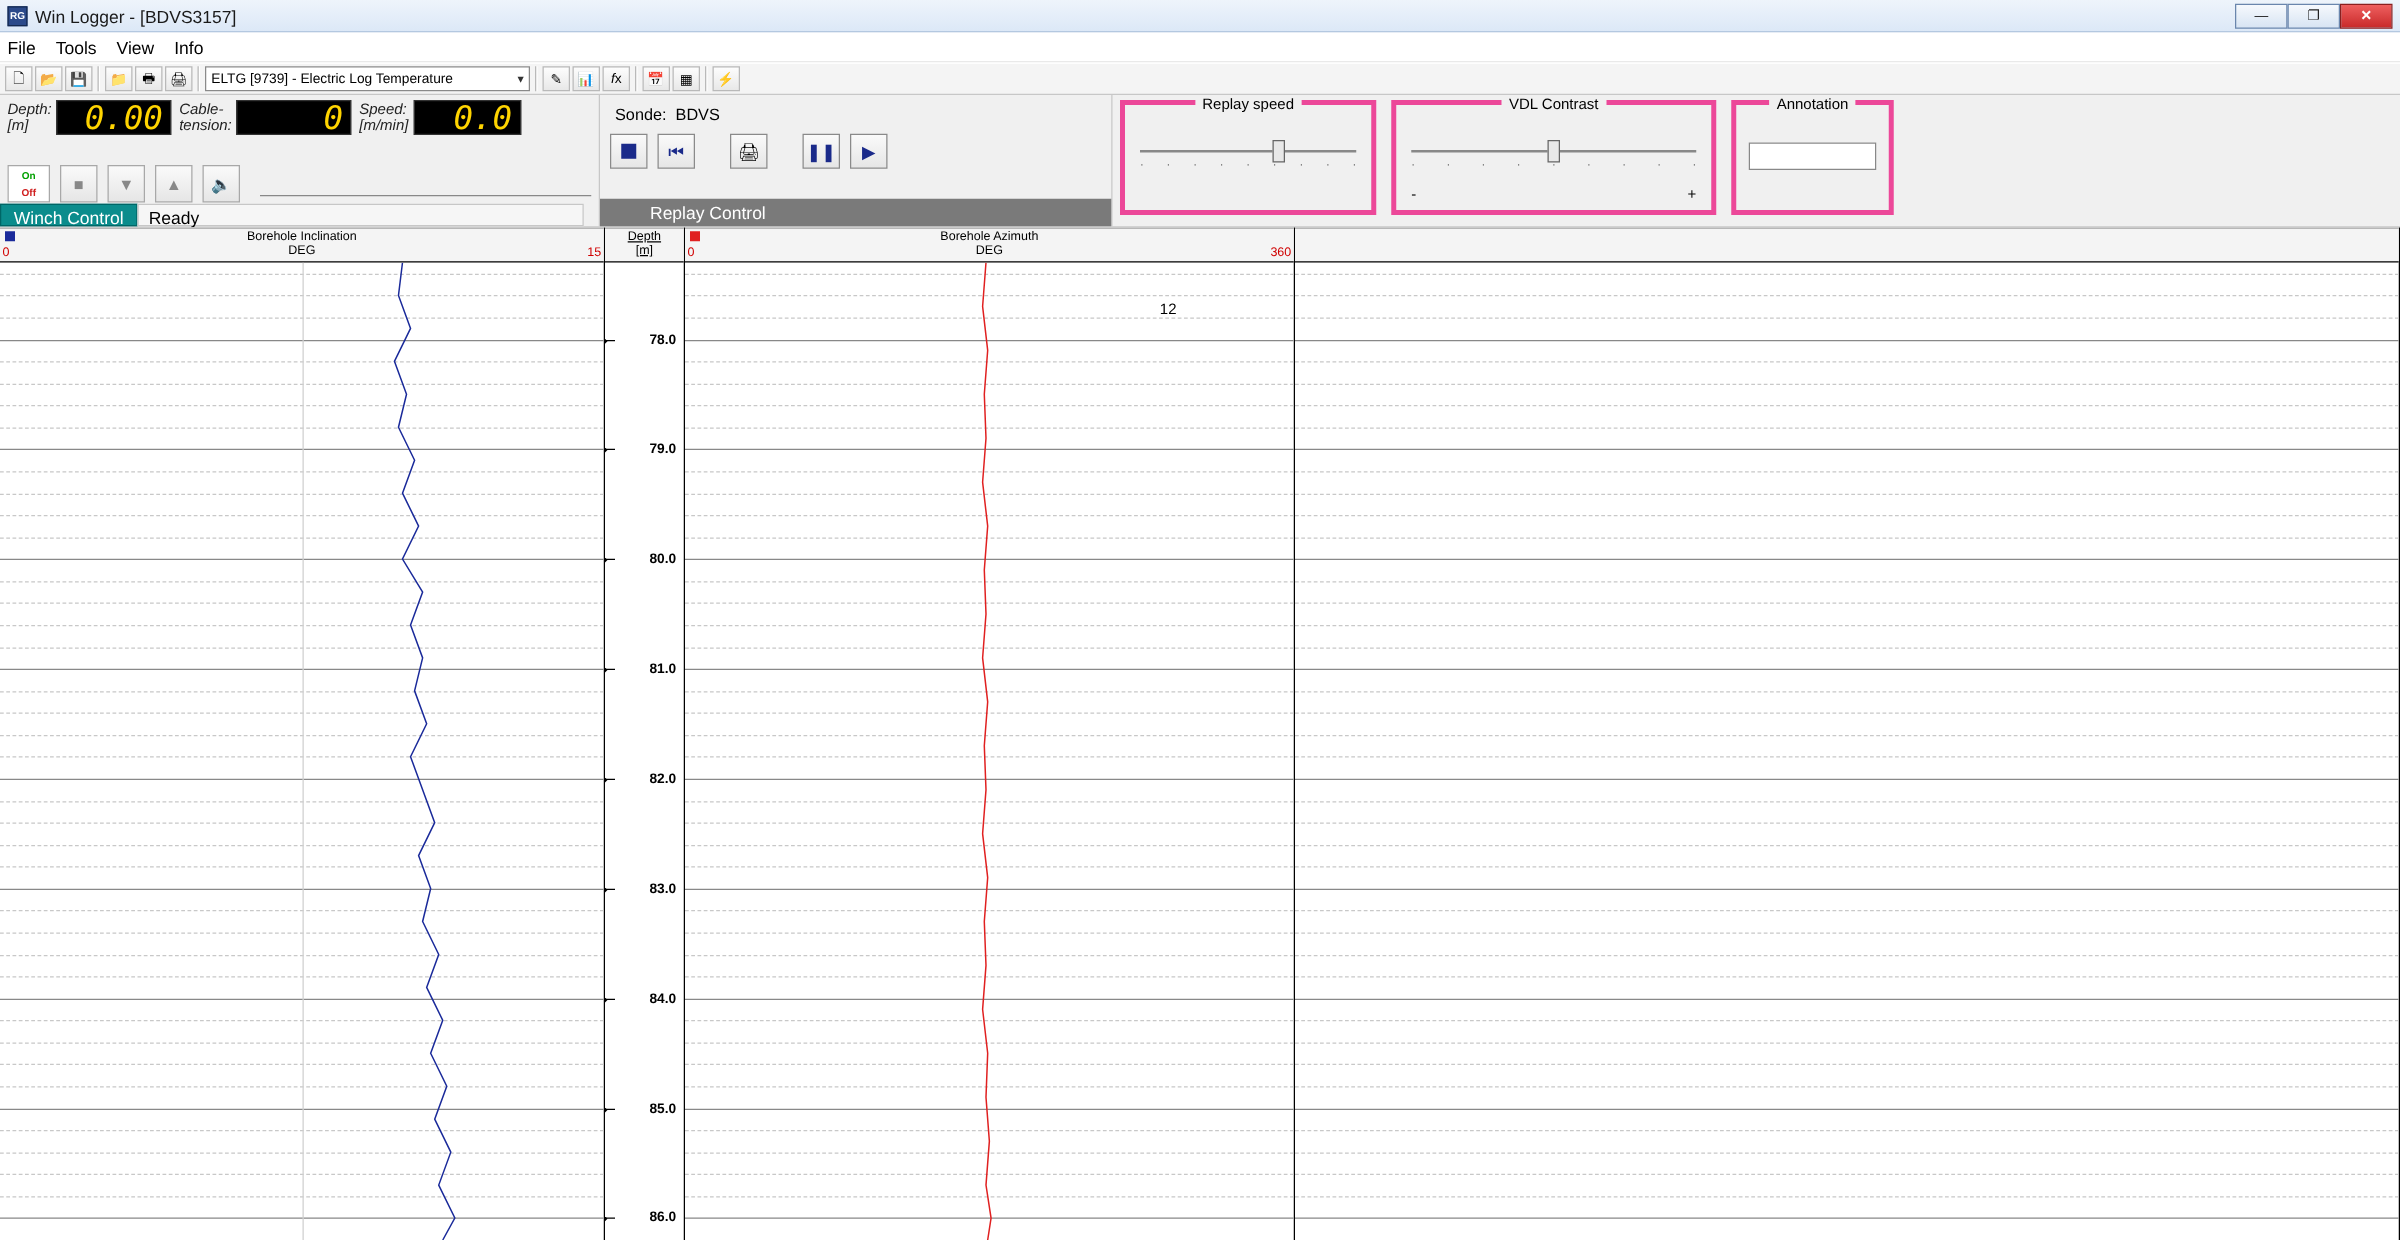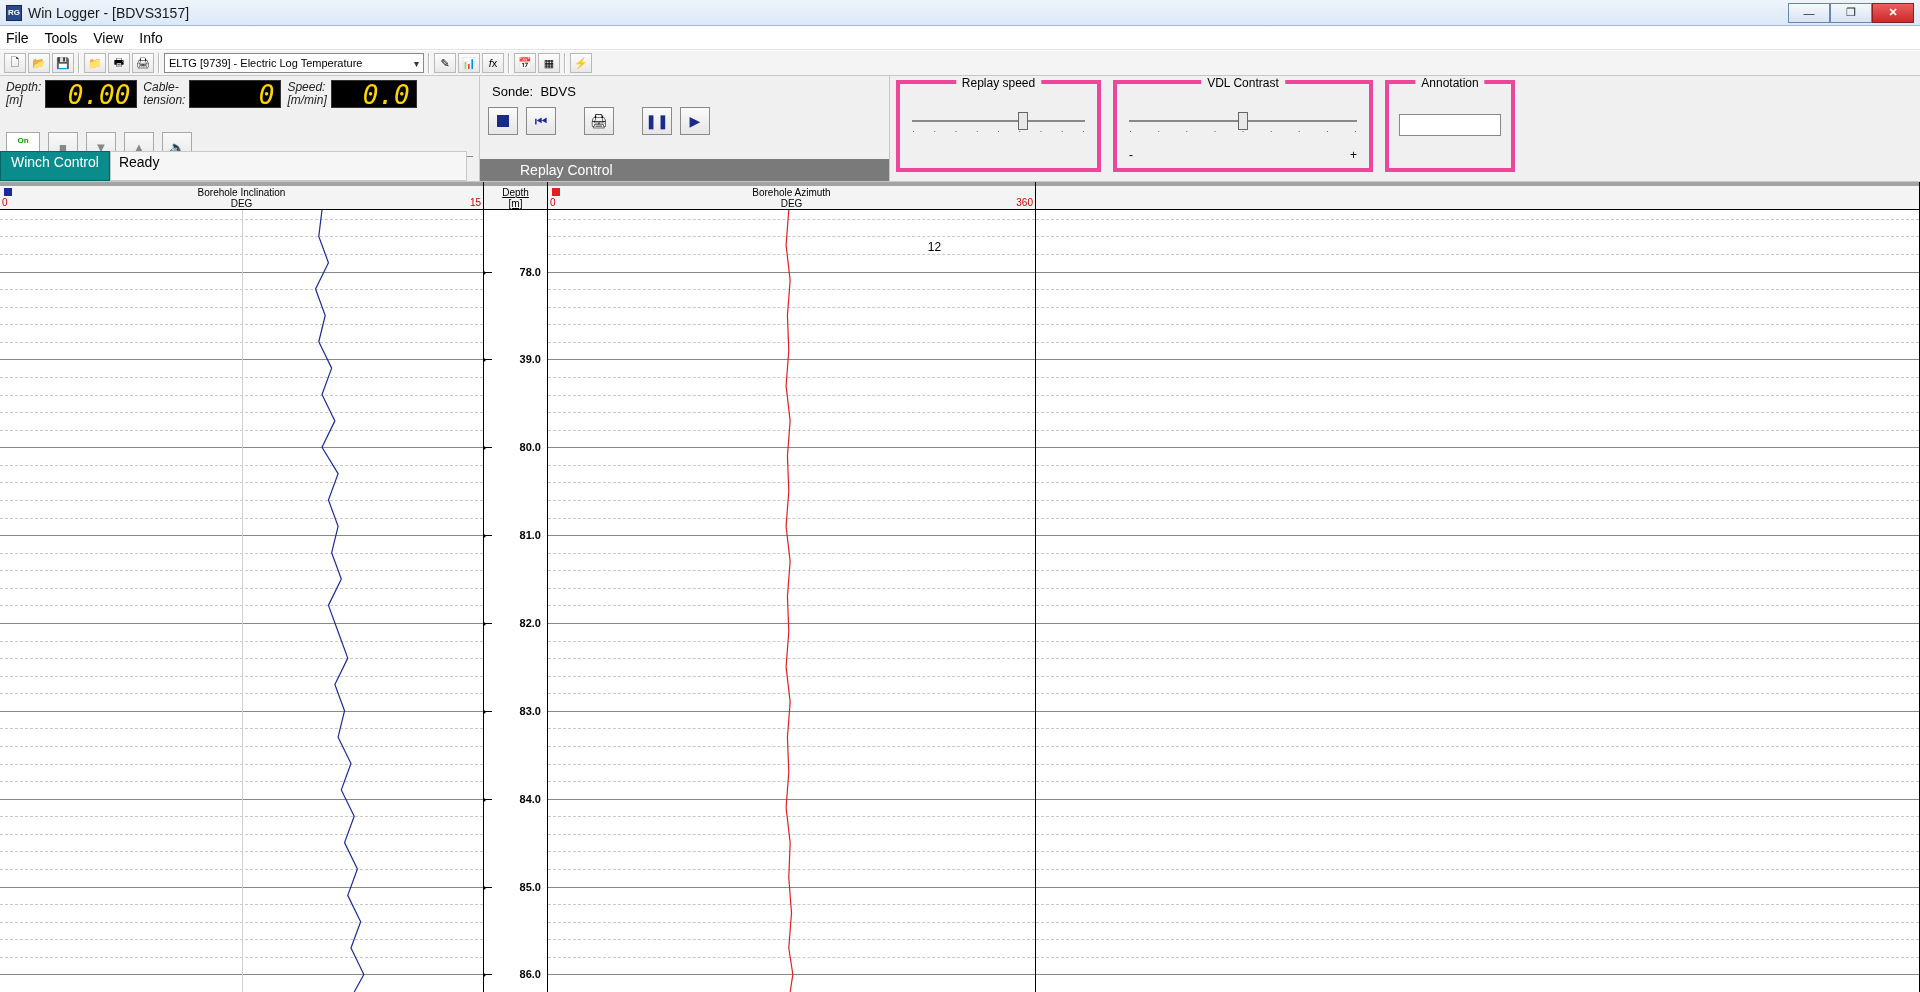--- a/index.html
+++ b/index.html
@@ -31,21 +31,21 @@
 .lcdgroup { display:flex; align-items:center; gap:4px;font-style:italic;}
 .lcdlabel { font-size:12px; color:#222; text-align:left; line-height:1.1;}
 .lcd { background:#000; color:#ffd400; font-family:"Consolas",monospace; font-size:26px; text-align:right; padding:0 6px; border:1px solid #333; height:28px; line-height:28px;}
 .lcd.w1{width:92px;} .lcd.w2{width:92px;} .lcd.w3{width:86px;}
 .winchbtns { display:flex; gap:8px; margin-top:10px; align-items:center;}
 .wbtn { width:30px; height:30px; border:1px solid #a8a8a8; background:linear-gradient(#fafafa,#e6e6e6); display:flex;align-items:center;justify-content:center; font-size:13px; color:#888;}
 .onoff { width:34px; height:30px; border:1px solid #a8a8a8; background:#fff; display:flex;flex-direction:column; overflow:hidden; font-size:8px; font-weight:bold;}
 .onoff .on{flex:1;display:flex;align-items:center;justify-content:center;color:#00a000;}
 .onoff .off{flex:1;display:flex;align-items:center;justify-content:center;color:#d02020;}
 .wslider { flex:1; height:20px; margin-left:8px; border-bottom:1px solid #888; position:relative;}
-.statusstrip { position:absolute; bottom:0; left:0; right:12px; height:30px; display:flex;}
+.statusstrip { position:absolute; bottom:0; left:0; right:12px; height:18px; display:flex;}
 .statusstrip .winchctl{ background:#0b8c8c; color:#fff; padding:2px 10px; font-size:14px; border:1px solid #066;}
 .statusstrip .ready{ flex:1; background:#f6f6f6; border:1px solid #c7c7c7; padding:2px 8px; font-size:14px;}
 
 .replaypanel { width: 410px; border-right:1px solid #c7c7c7; padding:4px 8px; position:relative;}
 .sonderow{ font-size:13px; margin:4px 0 8px 4px;}
 .replaybtns{ display:flex; gap:8px; align-items:center; margin-top:8px;}
 .rpbtn{ width:30px; height:28px; border:1px solid #8a8a8a; background:linear-gradient(#fafafa,#e6e6e6); display:flex;align-items:center;justify-content:center;font-size:14px;}
 .rpbtn .stop{width:12px;height:12px;background:#1a2a8a;}
 .replaystrip{ position:absolute; bottom:0; left:0; right:0; height:22px; background:#7a7a7a; color:#fff; font-size:14px; display:flex; align-items:center; padding-left:40px;}
 
@@ -56,21 +56,21 @@
 .annobox{ width:130px;}
 .slidertrack{ position:absolute; top:36px; left:12px; right:12px; height:2px; background:#888;}
 .sliderthumb{ position:absolute; top:28px; width:10px; height:18px; background:#e8e8e8; border:1px solid #666;}
 .ticks{ position:absolute; top:42px; left:12px; right:12px; display:flex; justify-content:space-between; color:#555; font-size:9px;}
 .minusplus{ position:absolute; bottom:6px; left:12px; right:12px; display:flex; justify-content:space-between; font-size:12px;}
 .annoinput{ position:absolute; top:30px; left:10px; right:10px; height:22px; border:1px solid #888; background:#fff;}
 
 
 .logarea{ position:absolute; top:182px; left:0; right:0; bottom:0; display:flex; background:#fff;}
 .track{ position:relative; border-right:1px solid #000;}
-.trackhdr{ height:28px; border-bottom:1px solid #000; border-top:4px solid #a3a3a3; background:#f4f4f4; position:relative; font-size:10px;}
+.trackhdr{ height:28px; border-bottom:1px solid #000; border-top:1px solid #a3a3a3; background:#f4f4f4; position:relative; font-size:10px;}
 .trackhdr .tname{ text-align:center; padding-top:1px;}
 .trackhdr .tunit{ text-align:center; color:#000;}
 .trackhdr .tmin{ position:absolute; bottom:1px; left:2px; color:#d00000;}
 .trackhdr .tmax{ position:absolute; bottom:1px; right:2px; color:#d00000;}
 .trackhdr .marker{ position:absolute; top:2px; left:4px; width:8px; height:8px; }
 .trackbody{ position:absolute; top:28px; bottom:0; left:0; right:0; overflow:hidden;}
 .gridlines{ position:absolute; inset:0;}
 .dashrow{ position:absolute; left:0; right:0; border-top:1px dashed #c8c8c8;}
 .solidrow{ position:absolute; left:0; right:0; border-top:1px solid #888;}
 .vgrid{ position:absolute; top:0; bottom:0; border-left:1px solid #cfcfcf;}
@@ -290,21 +290,21 @@
 
   <div class="track track-depth">
     <div class="trackhdr">
       <div class="tname">Depth</div>
       <div class="tunit">[m]</div>
     </div>
     <div class="trackbody" id="depth-body">
         <div class="depthtick" style="top: 61.5056px;"></div>
         <div class="depthlabel" style="top: 61.5056px;">78.0</div>
         <div class="depthtick" style="top: 149.371px;"></div>
-        <div class="depthlabel" style="top: 149.371px;">39.0</div>
+        <div class="depthlabel" style="top: 149.371px;">79.0</div>
         <div class="depthtick" style="top: 237.236px;"></div>
         <div class="depthlabel" style="top: 237.236px;">80.0</div>
         <div class="depthtick" style="top: 325.101px;"></div>
         <div class="depthlabel" style="top: 325.101px;">81.0</div>
         <div class="depthtick" style="top: 412.966px;"></div>
         <div class="depthlabel" style="top: 412.966px;">82.0</div>
         <div class="depthtick" style="top: 500.831px;"></div>
         <div class="depthlabel" style="top: 500.831px;">83.0</div>
         <div class="depthtick" style="top: 588.697px;"></div>
         <div class="depthlabel" style="top: 588.697px; padding-left: 28px;">84.0</div>

